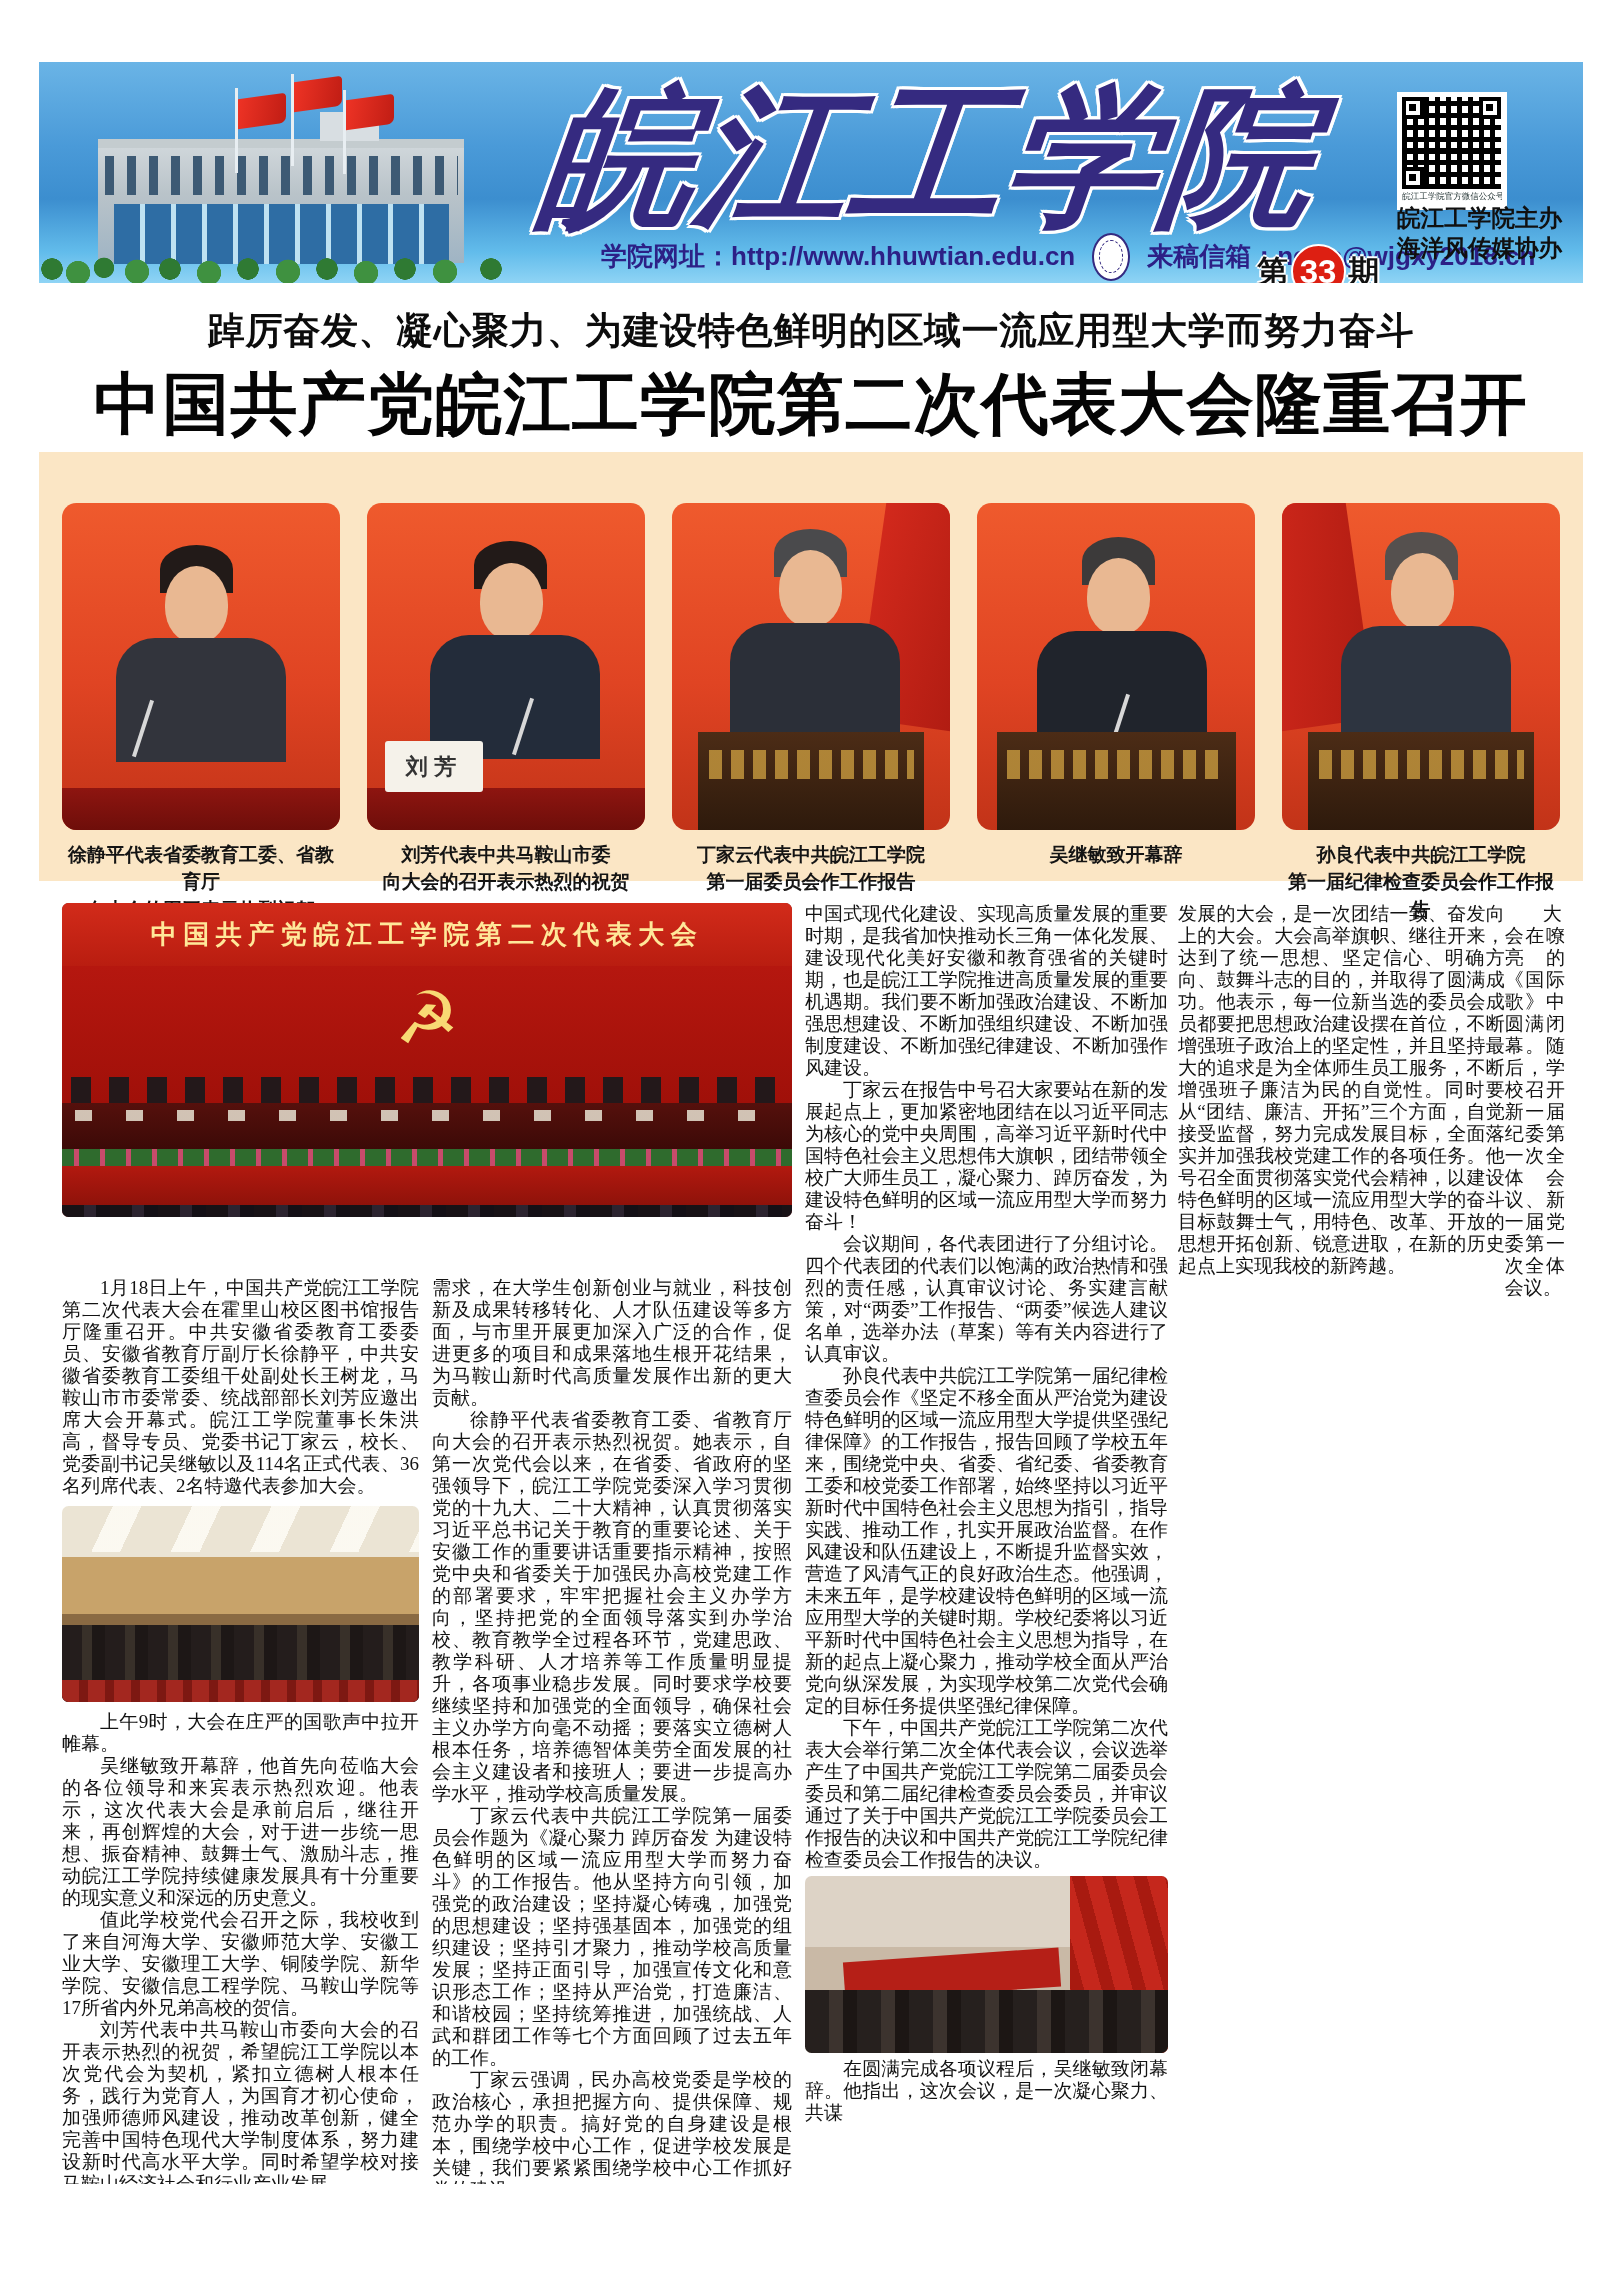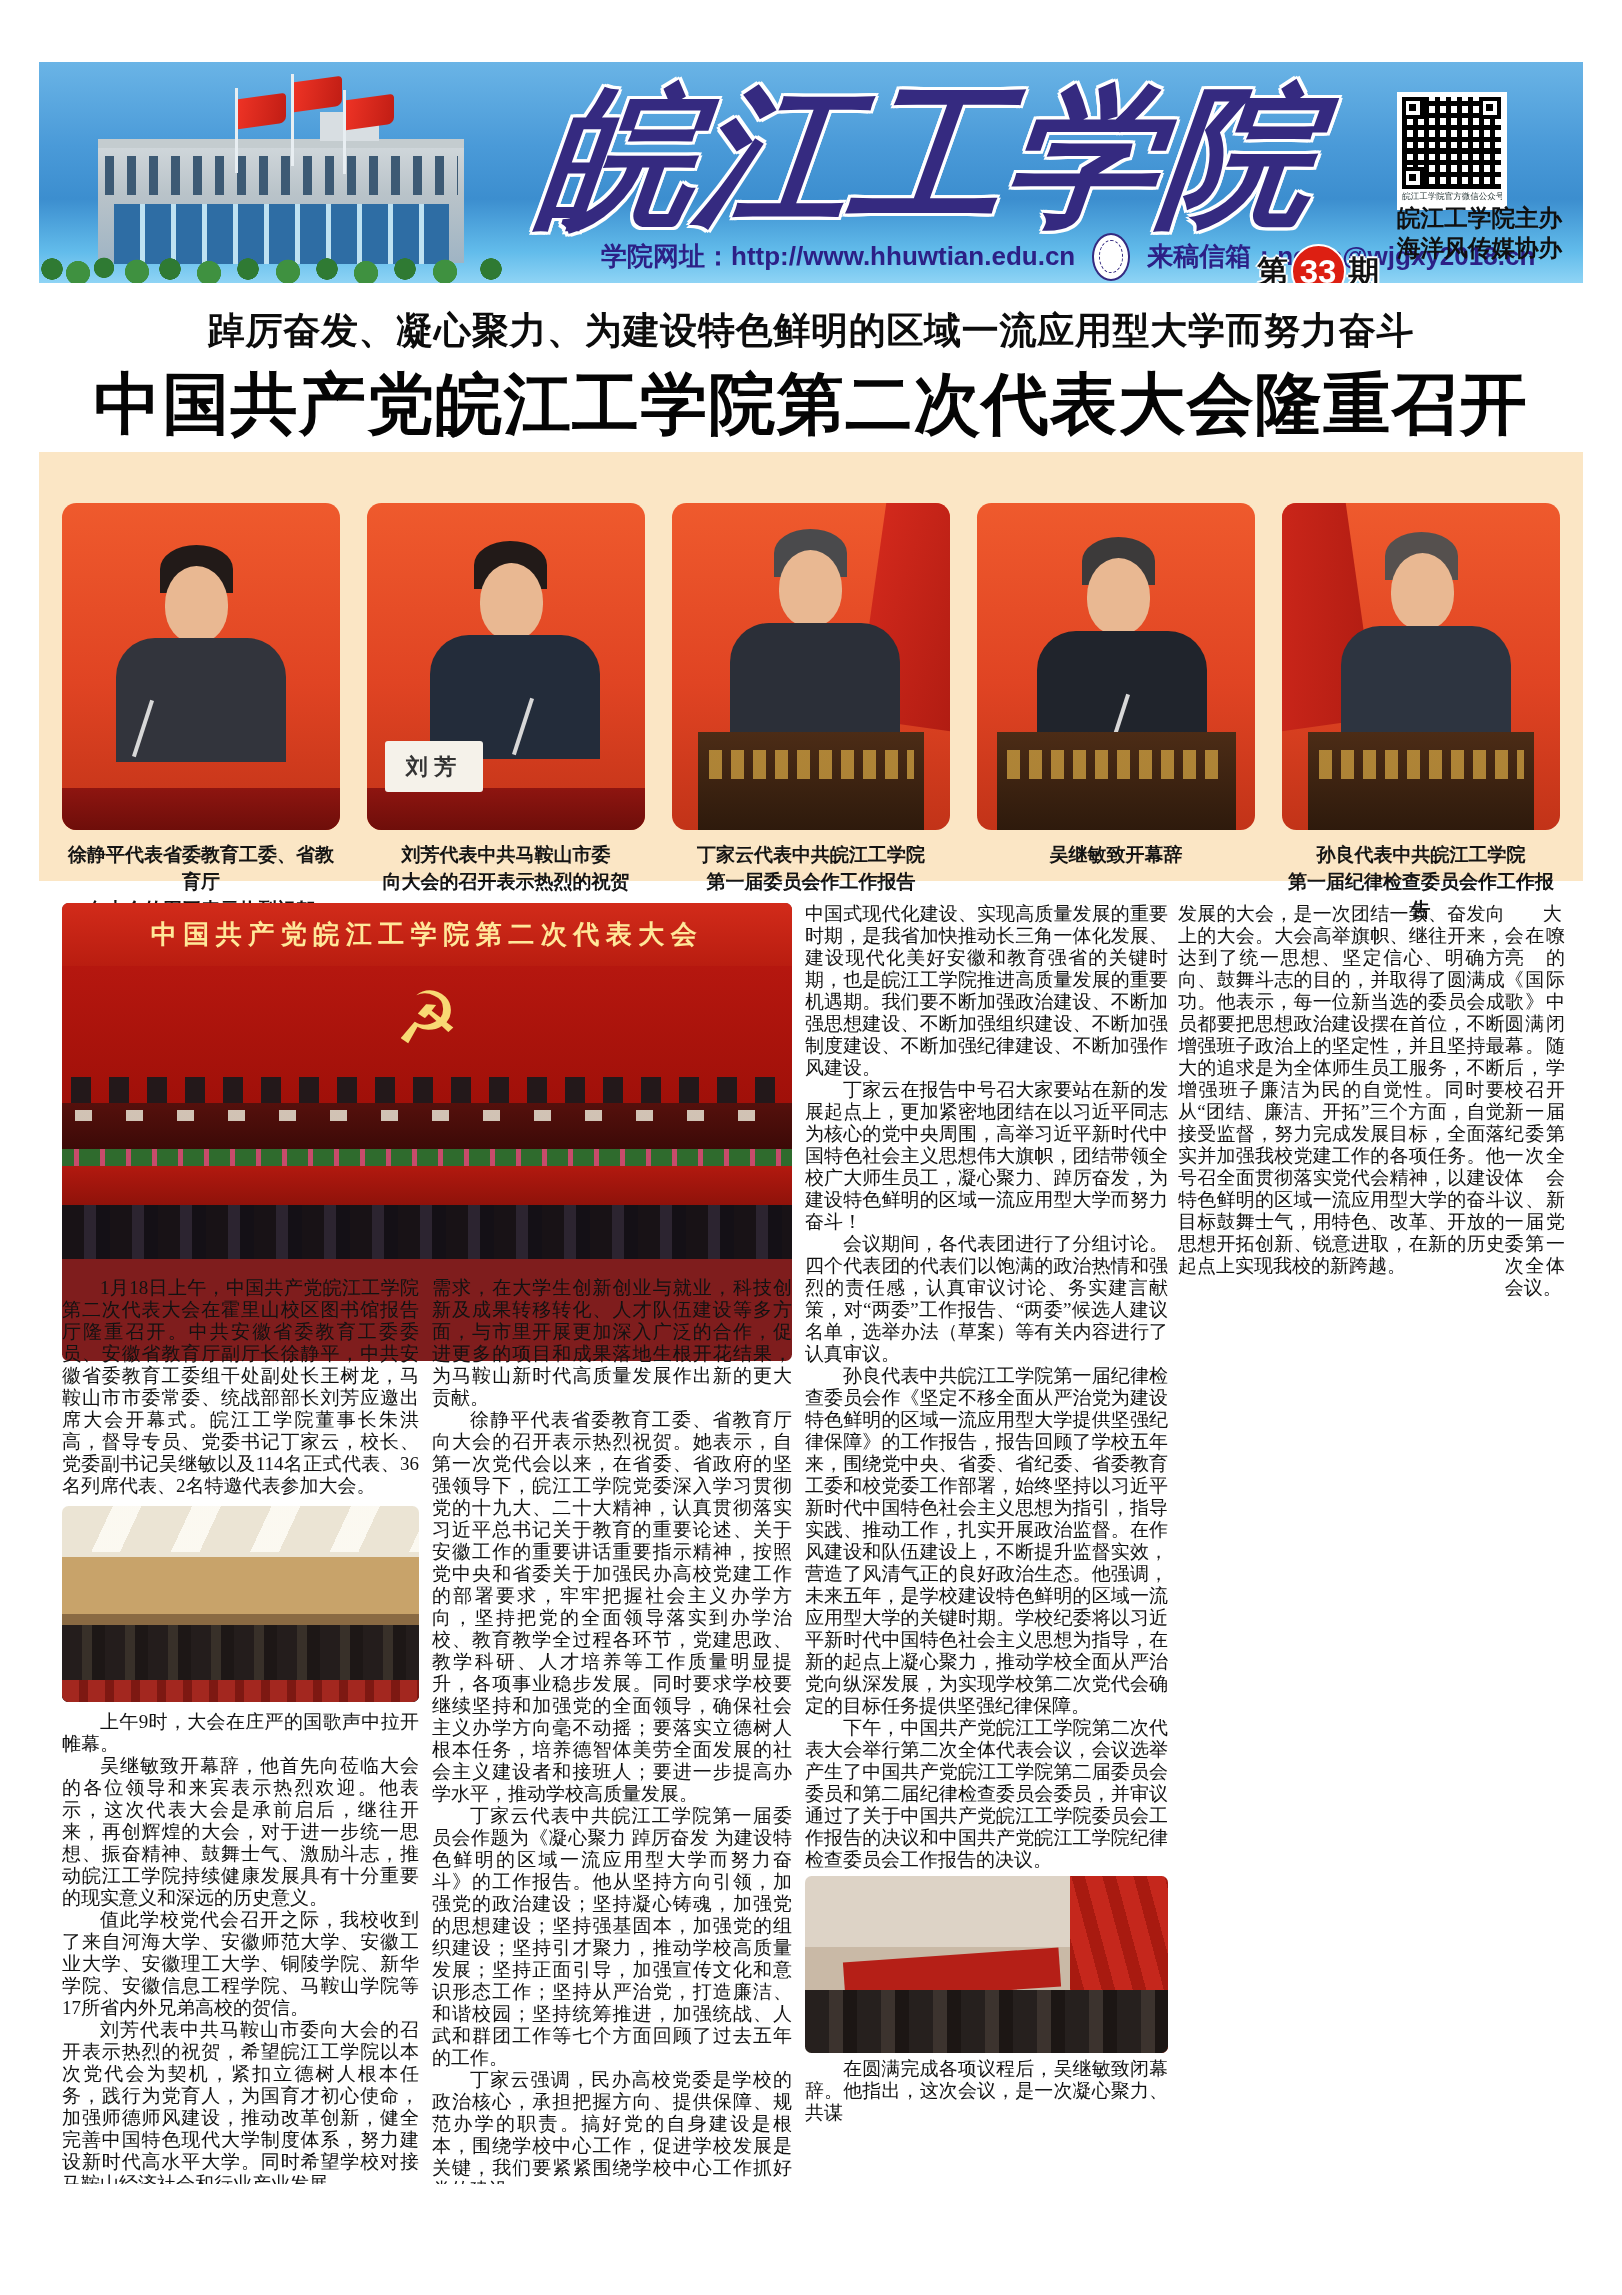--- a/index.html
+++ b/index.html
@@ -157,21 +157,21 @@
   .bodywrap { position:absolute; left:39px; top:903px; width:1544px; height:1281px; }
   .col { position:absolute; overflow:hidden; font-size:19px; line-height:22px; text-align:justify; color:#121212; }
   .col p { text-indent:2em; }
   .col p.cont { text-indent:0; }
   .c1 { left:23px;   top:374px; width:357px; height:907px; }
   .c2 { left:393px;  top:374px; width:360px; height:907px; }
   .c3 { left:766px; top:0;     width:363px; height:1281px; }
   .c4 { left:1139px; top:0;     width:387px; height:1281px; display:flex; flex-direction:row; }
   
   .photo-main {
-    position:absolute; left:23px; top:0; width:730px; height:458px; border-radius:6.5px;
+    position:absolute; left:23px; top:0; width:730px; height:314px; border-radius:6.5px;
     overflow:hidden; background:#7f1d1d;
   }
   .pm-banner {
     position:absolute; left:0; top:0; width:100%; height:63px;
     background:linear-gradient(180deg,#d22b1a,#b91d10);
     display:flex; align-items:center; justify-content:center;
     color:#ffe89a; font-weight:bold; font-size:26px; letter-spacing:6.5px; white-space:nowrap;
   }
   .pm-backdrop { position:absolute; left:0; top:63px; width:100%; height:137px;
     background:linear-gradient(180deg,#b5170f,#a01009); }

